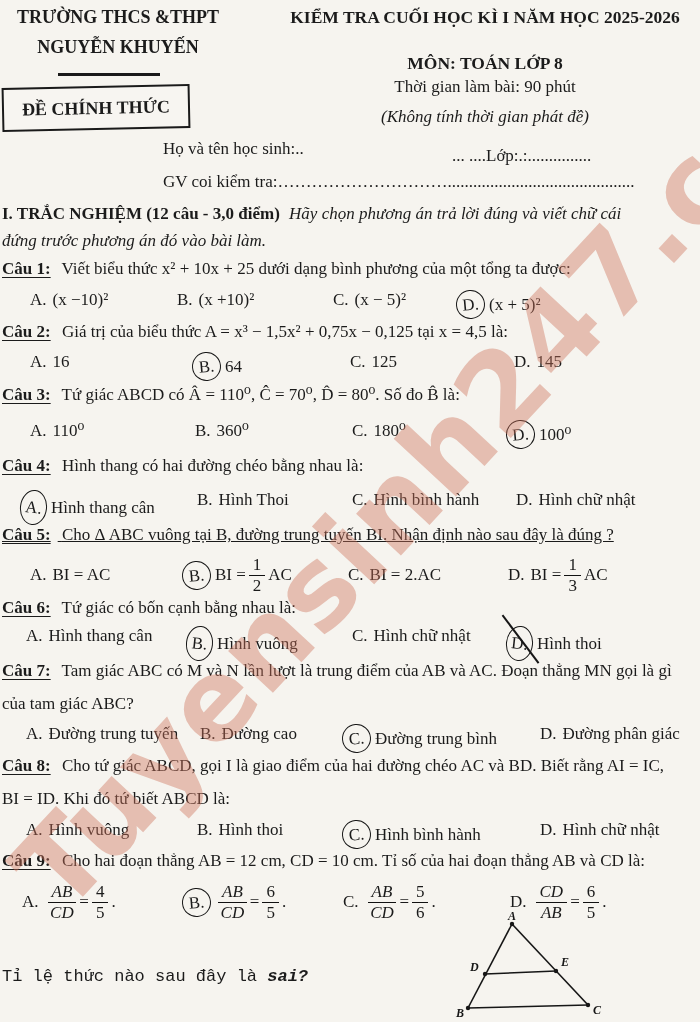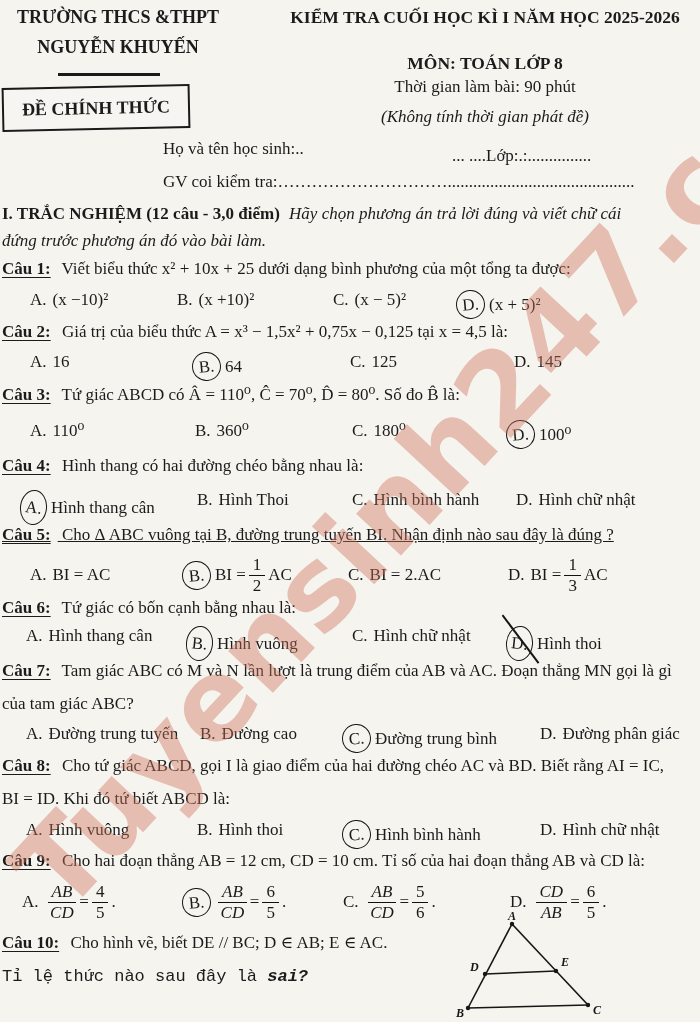--- a/index.html
+++ b/index.html
@@ -336,24 +336,20 @@
         </span>
       <span style="font-style:normal">=</span>
       <span class="frac" style="font-style:normal">
         <span class="fn">6</span>
         <span class="fd">5</span>
         </span>
       <span style="font-style:normal">.</span>
       </span>
   </div>
 
-  <div class="abs stem-row" style="top:932px;">
-    <span class="qlabel">Câu 10:</span>
-    <span>Cho hình vẽ, biết DE // BC; D ∈ AB; E ∈ AC.</span>
-  </div>
   <div class="abs stem-row" style="top:967px;font-family:Liberation Mono, monospace;">
     <span>Tỉ lệ thức nào sau đây là </span><span class="bi">sai?</span>
   </div>
 
   <svg class="abs" style="left:452px;top:910px;" width="164" height="110" viewBox="0 0 164 110">
     <line x1="60" y1="14" x2="16" y2="98" stroke="#161616" stroke-width="1.6"></line>
     <line x1="60" y1="14" x2="136" y2="95" stroke="#161616" stroke-width="1.6"></line>
     <line x1="16" y1="98" x2="136" y2="95" stroke="#161616" stroke-width="1.6"></line>
     <line x1="33" y1="64" x2="104" y2="61" stroke="#161616" stroke-width="1.6"></line>
     <circle cx="60" cy="14" r="2.2" fill="#161616"></circle>

